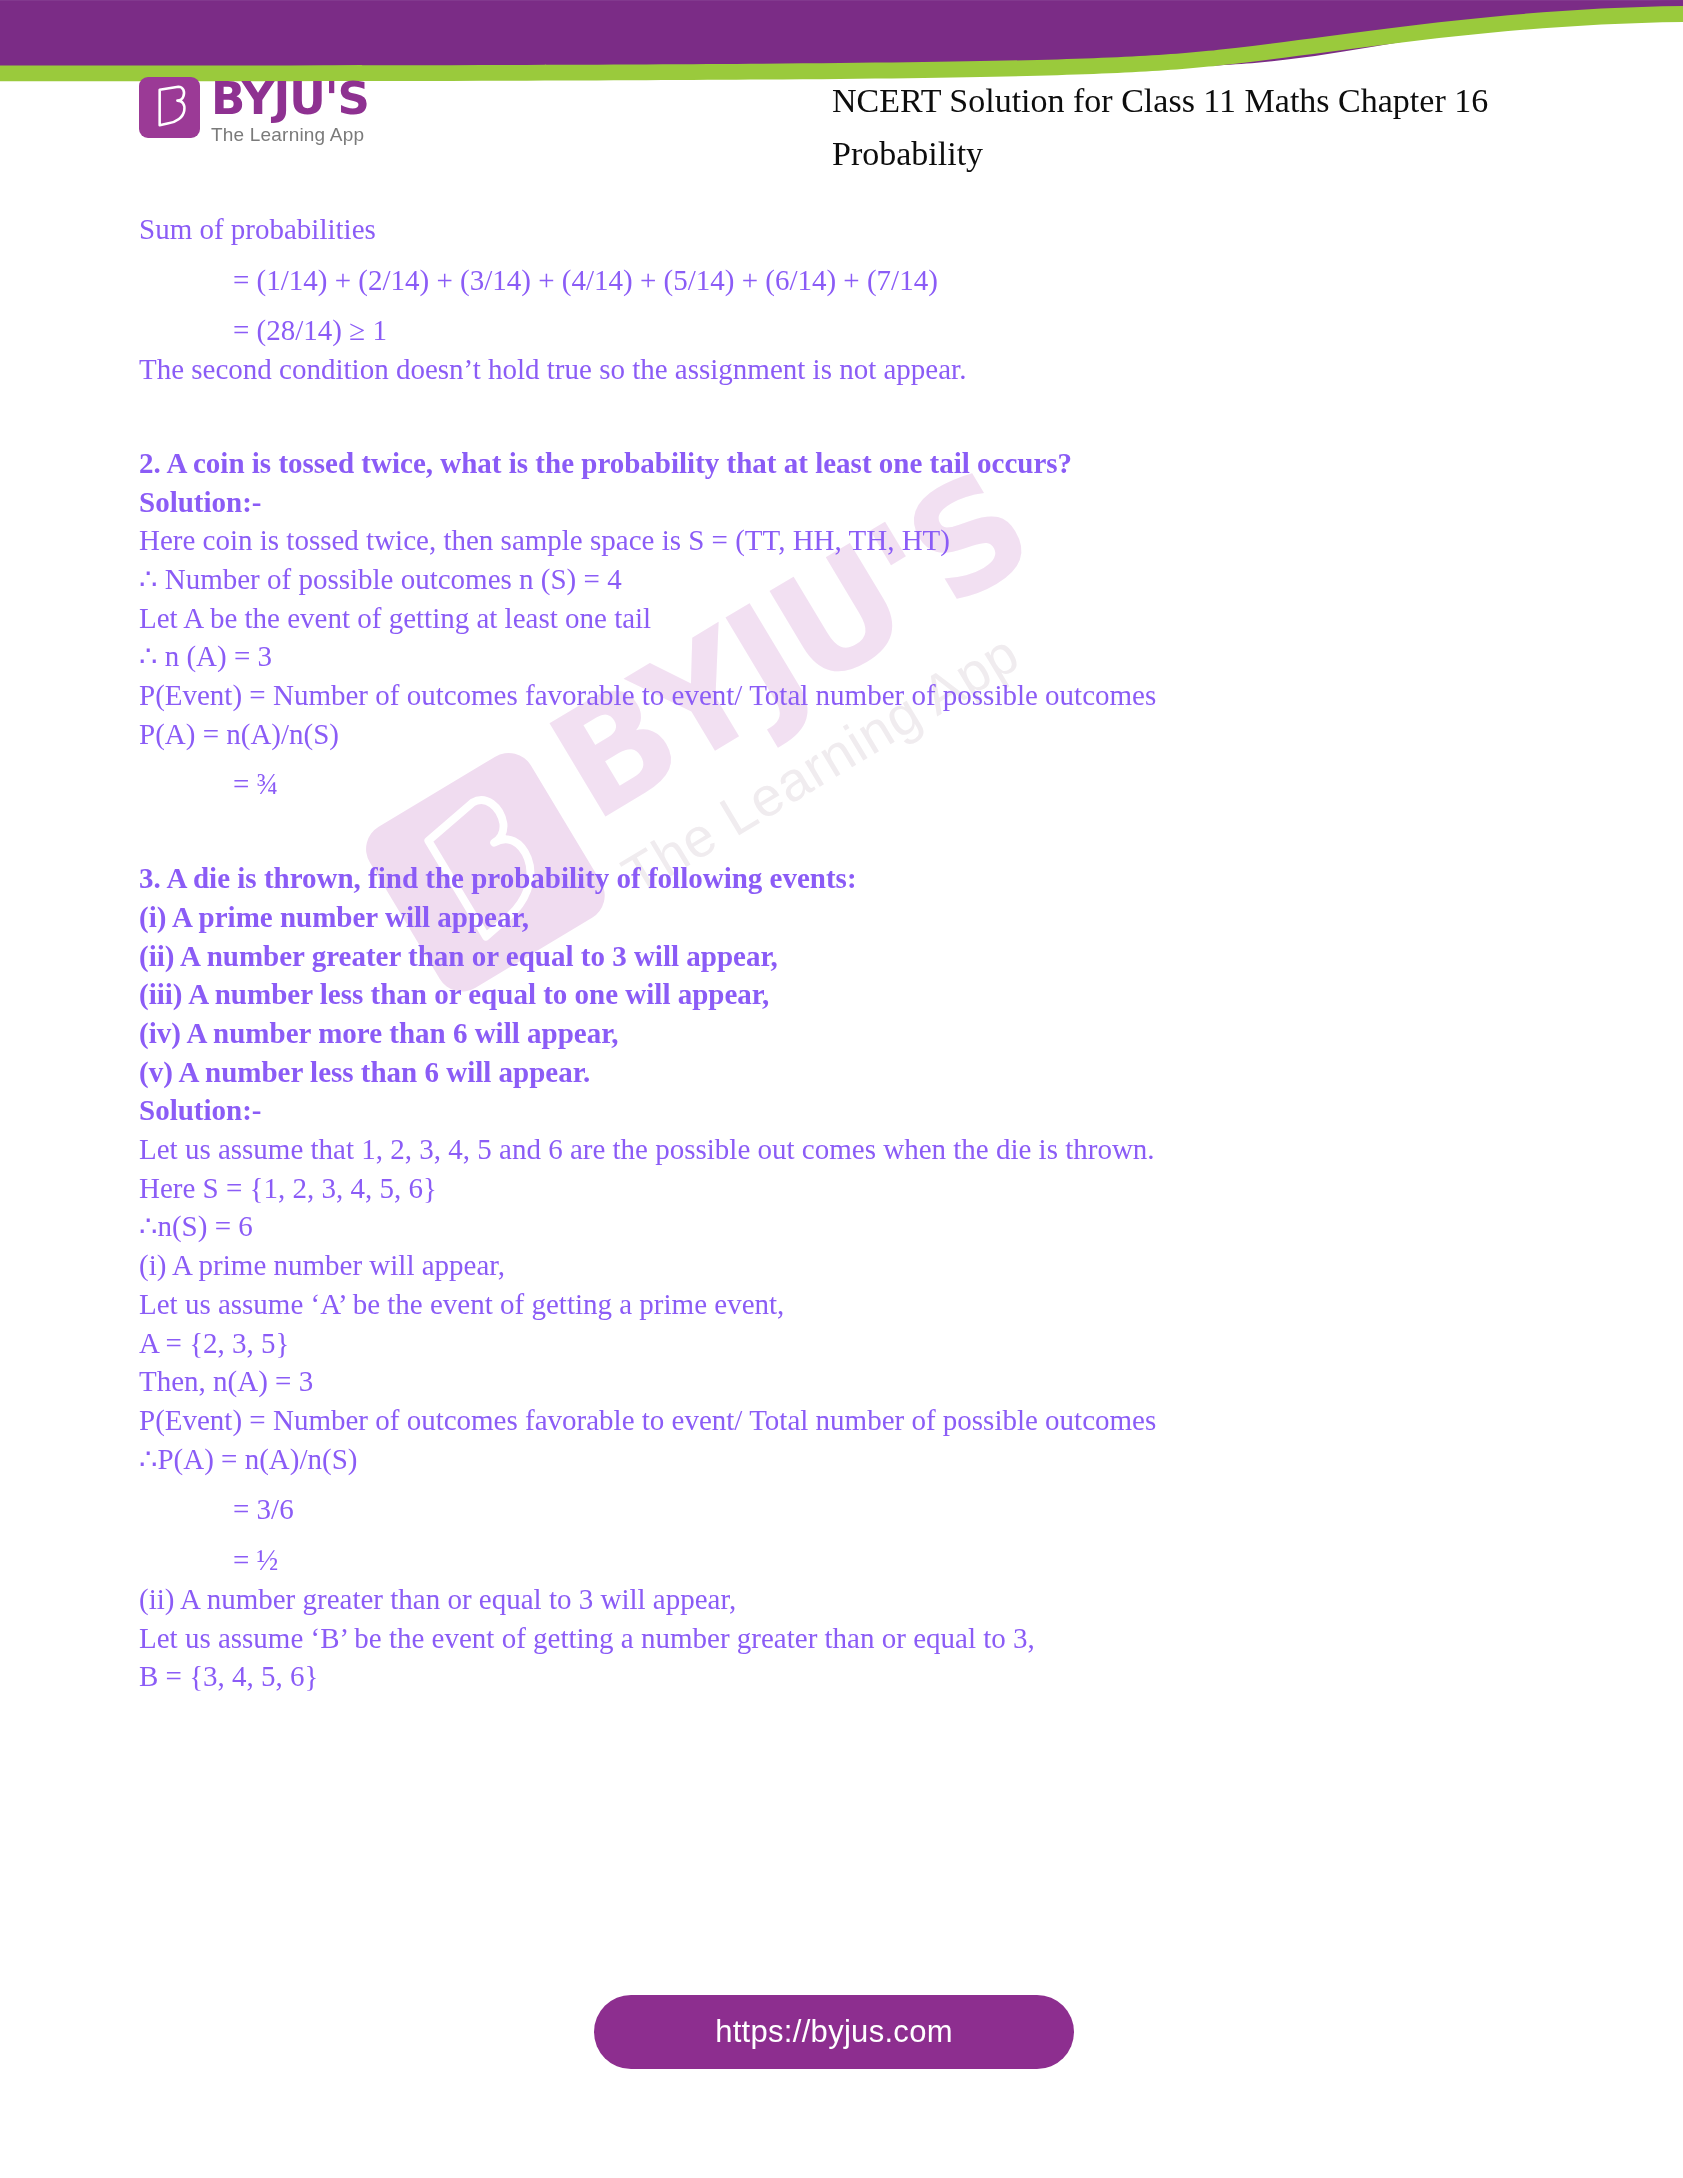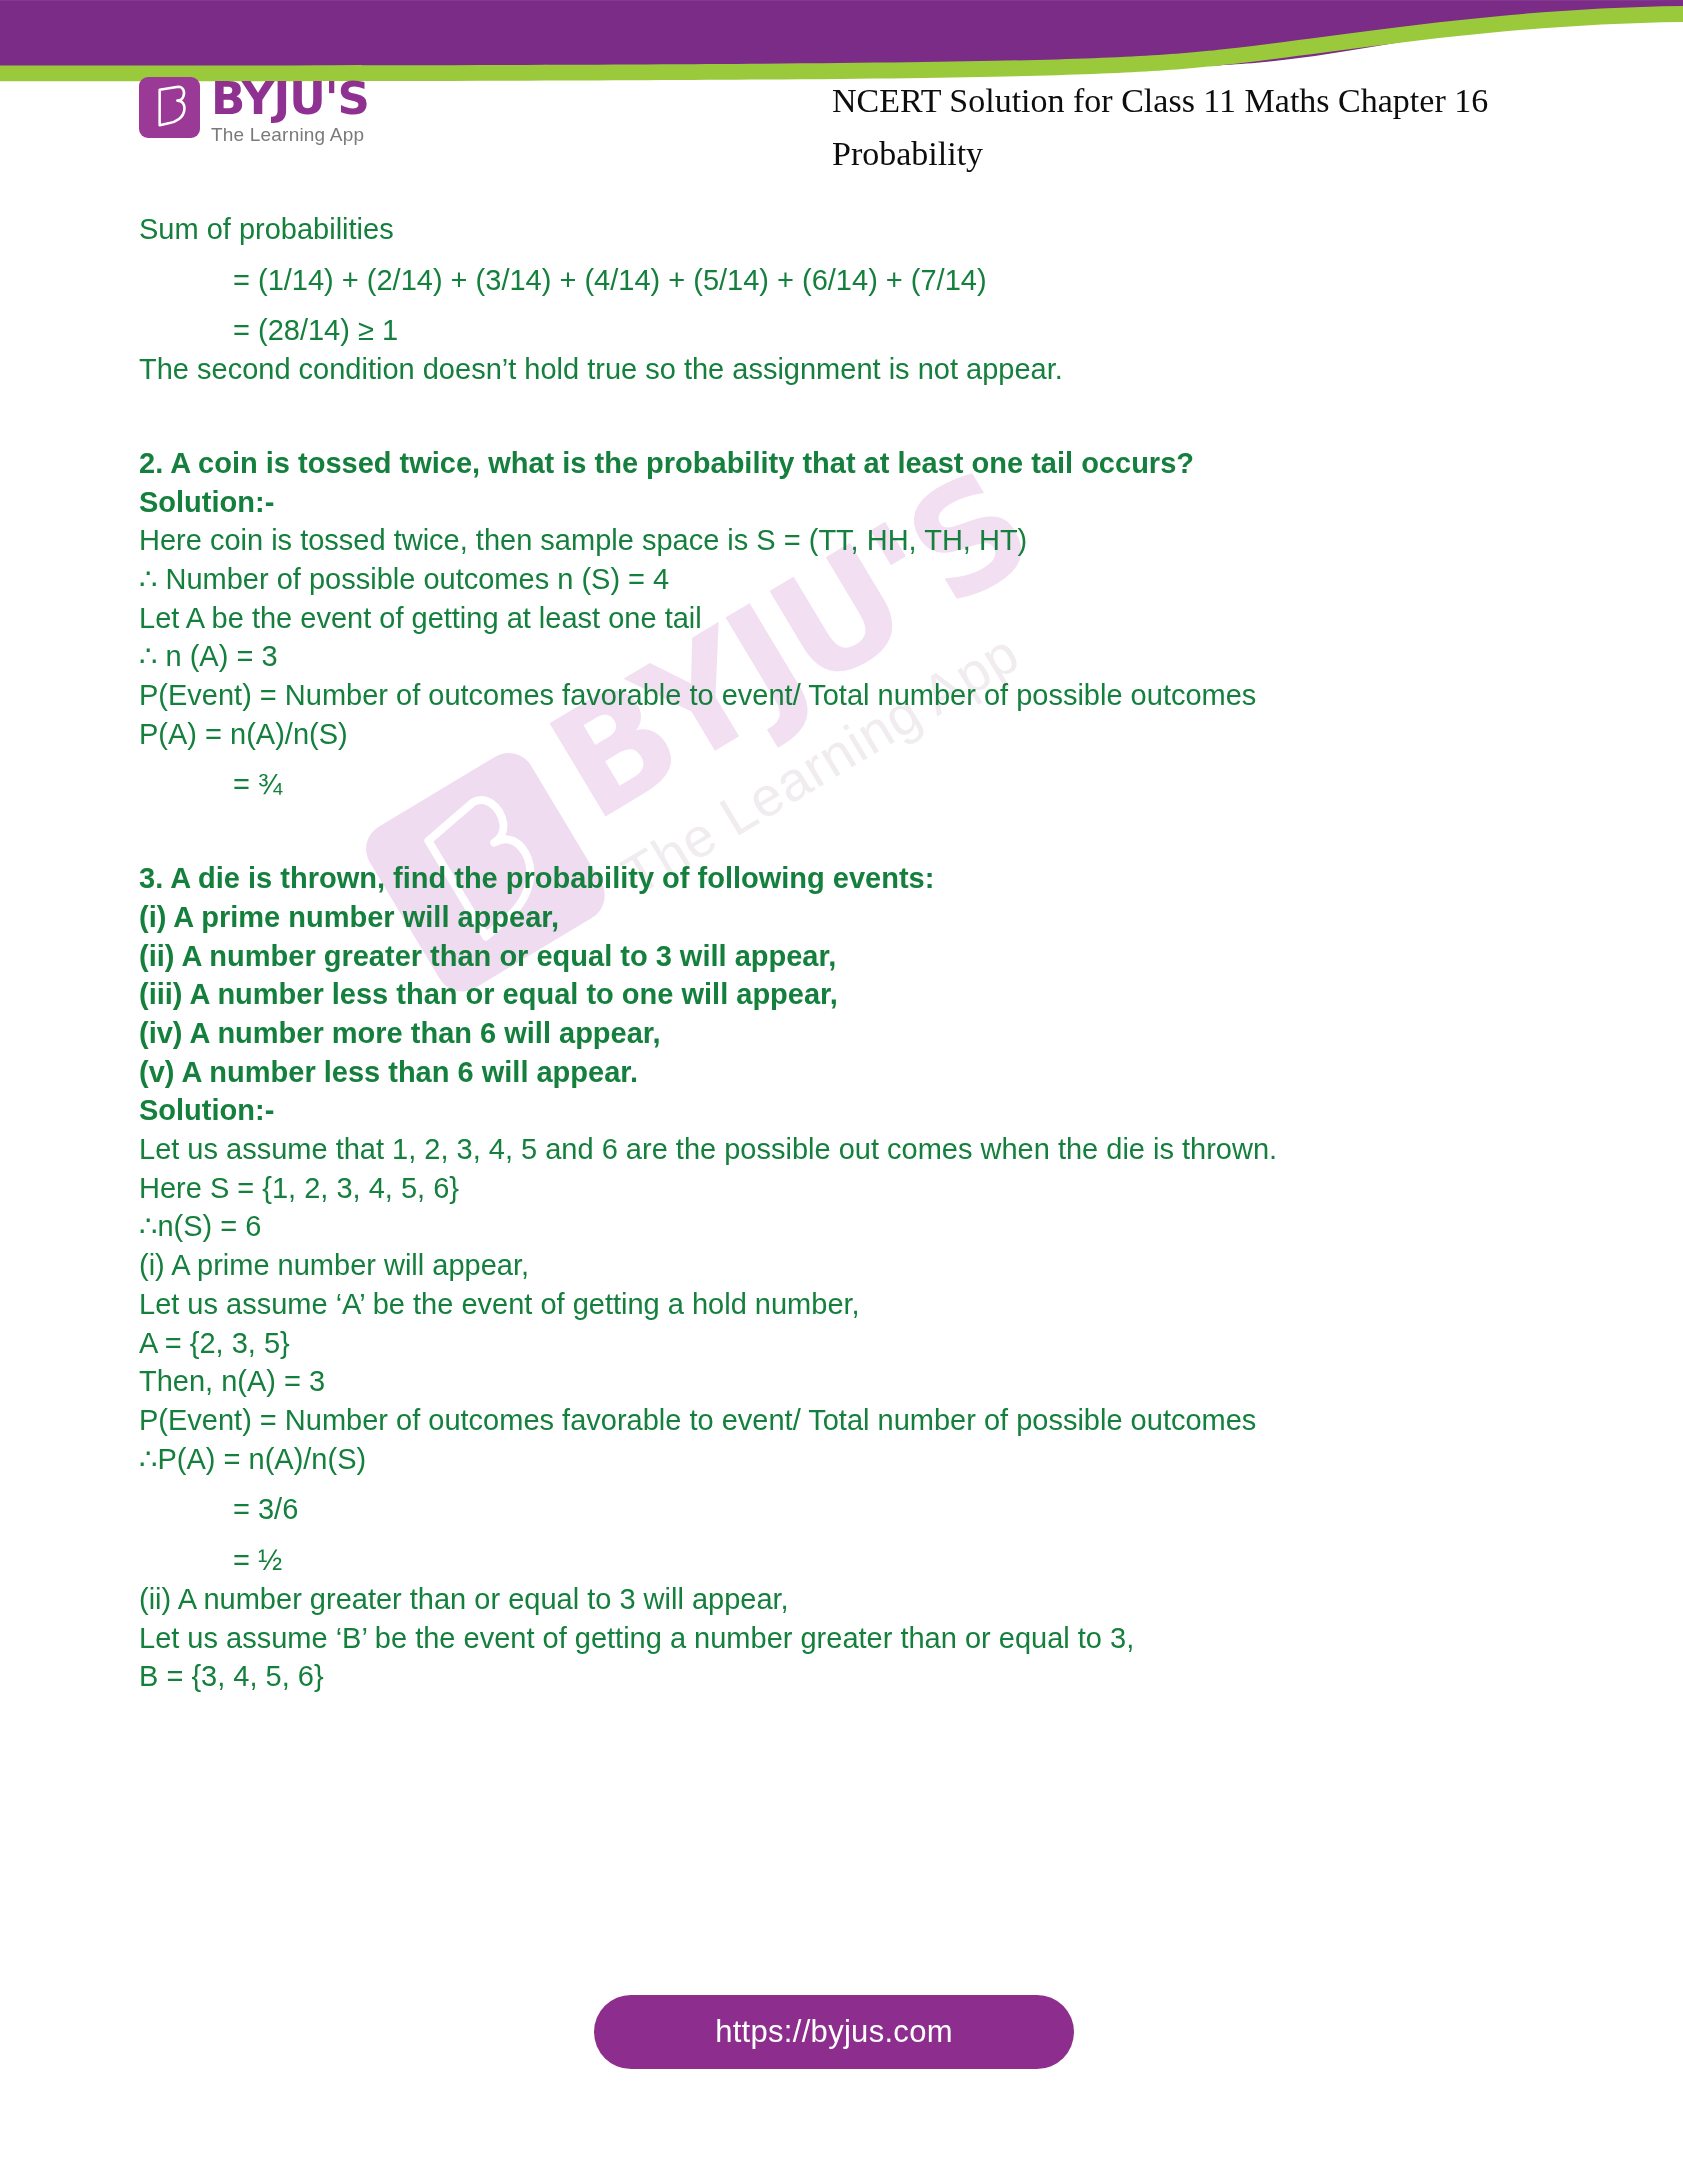--- a/index.html
+++ b/index.html
@@ -126,23 +126,23 @@
 
   
   .content {
     position: absolute;
     left: 139px;
     top: 210px;
     width: 1426px;
     z-index: 2;
   }
   .ln {
-    font-family: Liberation Sans, sans-serif;
+    font-family: Liberation Serif, serif;
     font-size: 29px;
-    color: #15803d;
+    color: #8b5cf6;
     line-height: 1.335;
     white-space: pre;
   }
   .ln.bold { font-weight: bold; }
   .ln.ind1 { padding-left: 94px; margin-top: 12px; }
   .spacer-md { height: 55px; }
 
   
   .footer-btn {
     position: absolute;
@@ -229,21 +229,21 @@
       <div class="ln bold">(i) A prime number will appear,</div>
       <div class="ln bold">(ii) A number greater than or equal to 3 will appear,</div>
       <div class="ln bold">(iii) A number less than or equal to one will appear,</div>
       <div class="ln bold">(iv) A number more than 6 will appear,</div>
       <div class="ln bold">(v) A number less than 6 will appear.</div>
       <div class="ln bold">Solution:-</div>
       <div class="ln">Let us assume that 1, 2, 3, 4, 5 and 6 are the possible out comes when the die is thrown.</div>
       <div class="ln">Here S = {1, 2, 3, 4, 5, 6}</div>
       <div class="ln">∴n(S) = 6</div>
       <div class="ln">(i) A prime number will appear,</div>
-      <div class="ln">Let us assume ‘A’ be the event of getting a hold number,</div>
+      <div class="ln">Let us assume ‘A’ be the event of getting a prime event,</div>
       <div class="ln">A = {2, 3, 5}</div>
       <div class="ln">Then, n(A) = 3</div>
       <div class="ln">P(Event) = Number of outcomes favorable to event/ Total number of possible outcomes</div>
       <div class="ln">∴P(A) = n(A)/n(S)</div>
       <div class="ln ind1">= 3/6</div>
       <div class="ln ind1">= ½</div>
       <div class="ln">(ii) A number greater than or equal to 3 will appear,</div>
       <div class="ln">Let us assume ‘B’ be the event of getting a number greater than or equal to 3,</div>
       <div class="ln">B = {3, 4, 5, 6}</div>
     </div>

